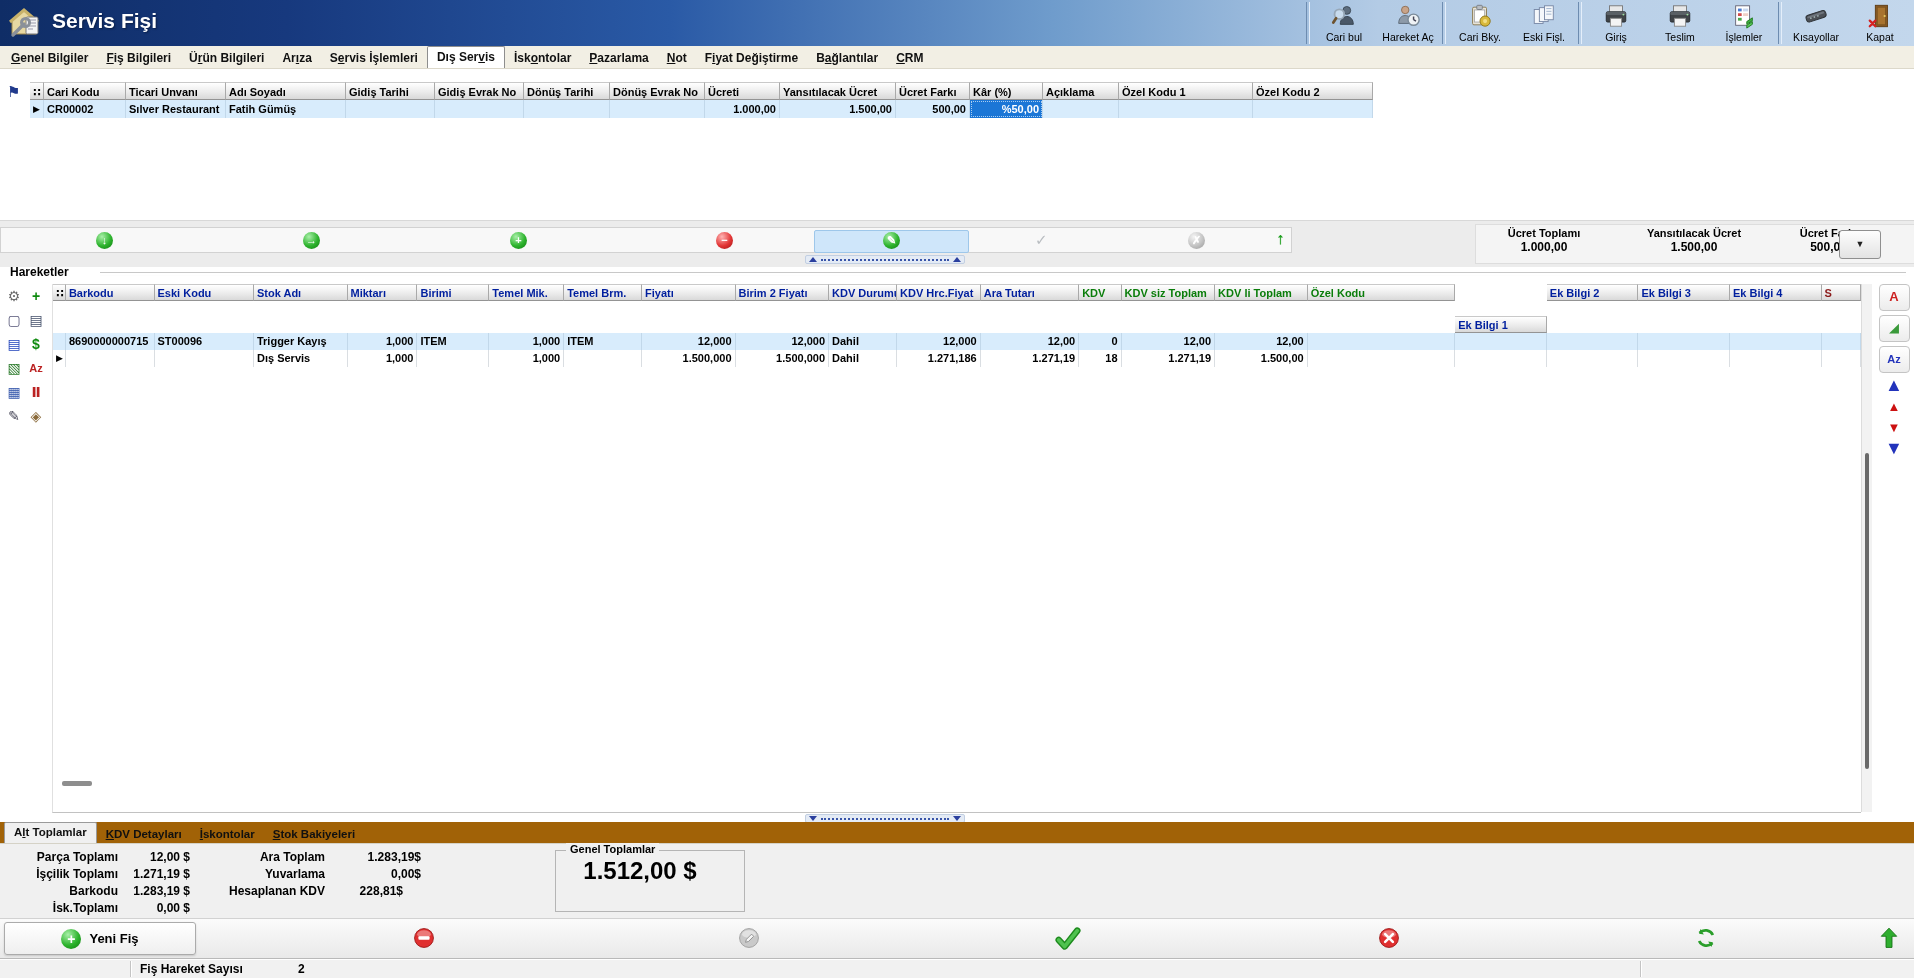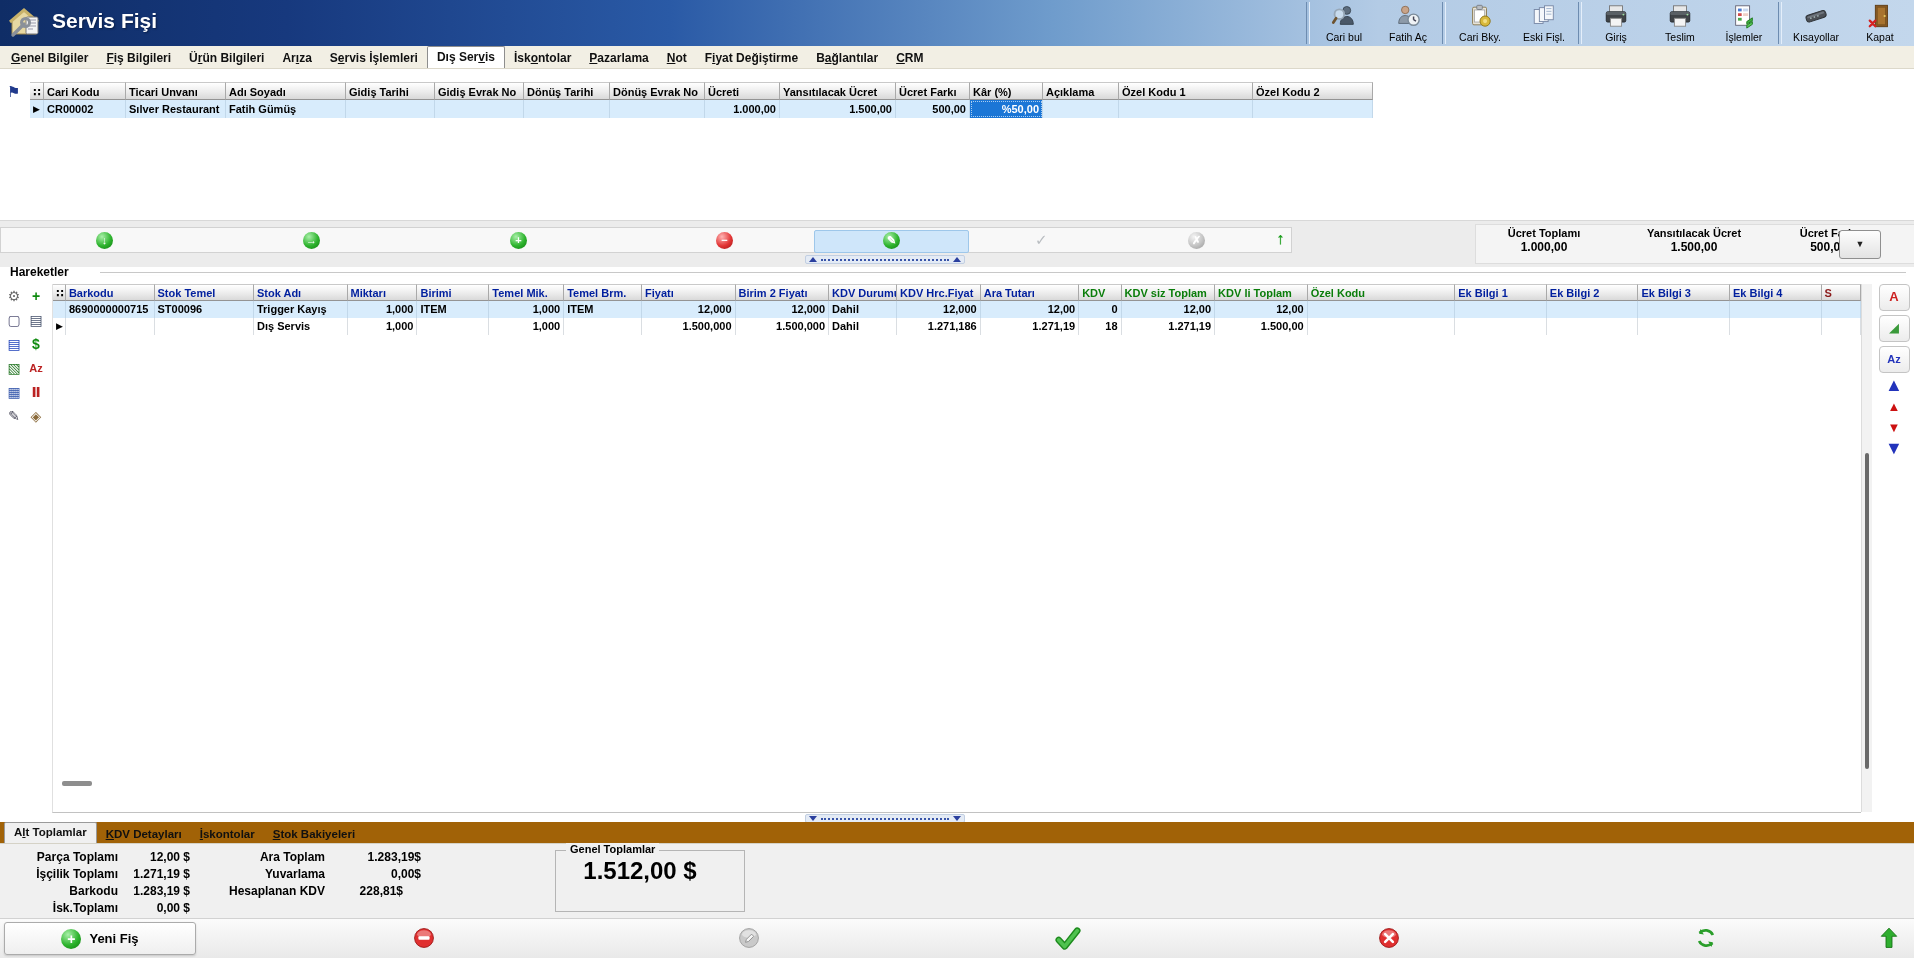--- a/index.html
+++ b/index.html
@@ -155,21 +155,21 @@
         </div>
         <div class="tb-btn">
           <div class="tb-ic">
             <svg viewBox="0 0 28 28" width="26" height="26">
               <circle cx="11" cy="7.5" r="4" fill="#c9a489" stroke="#8d6e55"></circle>
               <path d="M4 22c0-5.5 3-8.5 7-8.5s7 3 7 8.5z" fill="#8d9aa8" stroke="#5d6a78"></path>
               <circle cx="20" cy="18" r="6" fill="#eef2f5" stroke="#7a8a98" stroke-width="1.5"></circle>
               <path d="M20 18v-3.5M20 18l2.6 1.5" stroke="#445" stroke-width="1.6" fill="none"></path>
             </svg>
           </div>
-          <div class="tb-lb">Fatih Aç</div>
+          <div class="tb-lb">Hareket Aç</div>
         </div>
         <div class="tb-sep"></div>
         <div class="tb-btn">
           <div class="tb-ic">
             <svg viewBox="0 0 28 28" width="26" height="26">
               <rect x="6" y="4.5" width="15" height="19" rx="1.5" fill="#e8e4d8" stroke="#8a7a50"></rect>
               <rect x="8" y="7.5" width="11" height="13" fill="#fff" stroke="#aaa"></rect>
               <rect x="10.5" y="2.5" width="6" height="4.5" rx="1" fill="#b9bec4" stroke="#767c84"></rect>
               <circle cx="19.5" cy="19.5" r="5.5" fill="#d8b93c" stroke="#8e7414"></circle>
               <circle cx="19.5" cy="19.5" r="2.2" fill="#f2dd84"></circle>
@@ -364,36 +364,36 @@
         <div class="lt-ic" style="color: rgb(51, 85, 170);">▦</div>
         <div class="lt-ic" style="color: rgb(187, 34, 34);">Ⅱ</div>
         <div class="lt-ic" style="color: rgb(68, 68, 85);">✎</div>
         <div class="lt-ic" style="color: rgb(138, 106, 58);">◈</div>
       </div>
 
     <div class="grid" id="detail-grid">
         <div class="g-head">
           <div class="g-hc" style="width: 13px;">∷</div>
           <div class="g-hc c-navy" style="width: 90px;">Barkodu</div>
-          <div class="g-hc c-navy" style="width: 101px;">Stok Temel</div>
+          <div class="g-hc c-navy" style="width: 101px;">Eski Kodu</div>
           <div class="g-hc c-navy" style="width: 95px;">Stok Adı</div>
           <div class="g-hc c-navy" style="width: 71px;">Miktarı</div>
           <div class="g-hc c-navy" style="width: 73px;">Birimi</div>
           <div class="g-hc c-navy" style="width: 76px;">Temel Mik.</div>
           <div class="g-hc c-navy" style="width: 79px;">Temel Brm.</div>
           <div class="g-hc c-navy" style="width: 95px;">Fiyatı</div>
           <div class="g-hc c-navy" style="width: 95px;">Birim 2 Fiyatı</div>
           <div class="g-hc c-navy" style="width: 69px;">KDV Durumu</div>
           <div class="g-hc c-navy" style="width: 85px;">KDV Hrc.Fiyat</div>
           <div class="g-hc c-navy" style="width: 100px;">Ara Tutarı</div>
           <div class="g-hc c-green" style="width: 43px;">KDV</div>
           <div class="g-hc c-green" style="width: 95px;">KDV siz Toplam</div>
           <div class="g-hc c-green" style="width: 94px;">KDV li Toplam</div>
           <div class="g-hc c-green" style="width: 150px;">Özel Kodu</div>
-          <div class="g-hc c-navy" style="width: 93px;">Ek Bilgi 1</div>
+          <div class="g-hc c-navy" style="width: 93px; margin-top: 32px;">Ek Bilgi 1</div>
           <div class="g-hc c-navy" style="width: 93px;">Ek Bilgi 2</div>
           <div class="g-hc c-navy" style="width: 93px;">Ek Bilgi 3</div>
           <div class="g-hc c-navy" style="width: 93px;">Ek Bilgi 4</div>
           <div class="g-hc c-maroon" style="width: 40px;">S</div>
         </div>
         <div class="g-row hl">
           <div class="g-cell" style="width: 13px; font-size: 9px;"></div>
           <div class="g-cell" style="width: 90px;">8690000000715</div>
           <div class="g-cell" style="width: 101px;">ST00096</div>
           <div class="g-cell" style="width: 95px;">Trigger Kayış</div>
@@ -540,13 +540,19 @@
             <path d="M6 17.5A9.5 9.5 0 0021.5 20" fill="none" stroke="#2a9e2a" stroke-width="3.2"></path>
             <path d="M7.5 3.5L6 9l5.5 1z" fill="#2a9e2a"></path>
             <path d="M20.5 24.5L22 19l-5.5-1z" fill="#2a9e2a"></path>
           </svg></div>
         <div class="act-ic" style="left: 1877px;"><svg viewBox="0 0 28 28" width="24" height="24">
             <path d="M14 2.5L23 12h-5.5v13h-7V12H5z" fill="#2fae2f" stroke="#137013"></path>
           </svg></div>
       </div>
   </div>
 
+  <div class="statusbar">
+    <div class="sb-sep" style="left:130px;"></div>
+    <span class="sb-label">Fiş Hareket Sayısı</span>
+    <span class="sb-value">2</span>
+    <div class="sb-sep" style="left:1640px;"></div>
+  </div>
 </div>
 
 </body></html>

